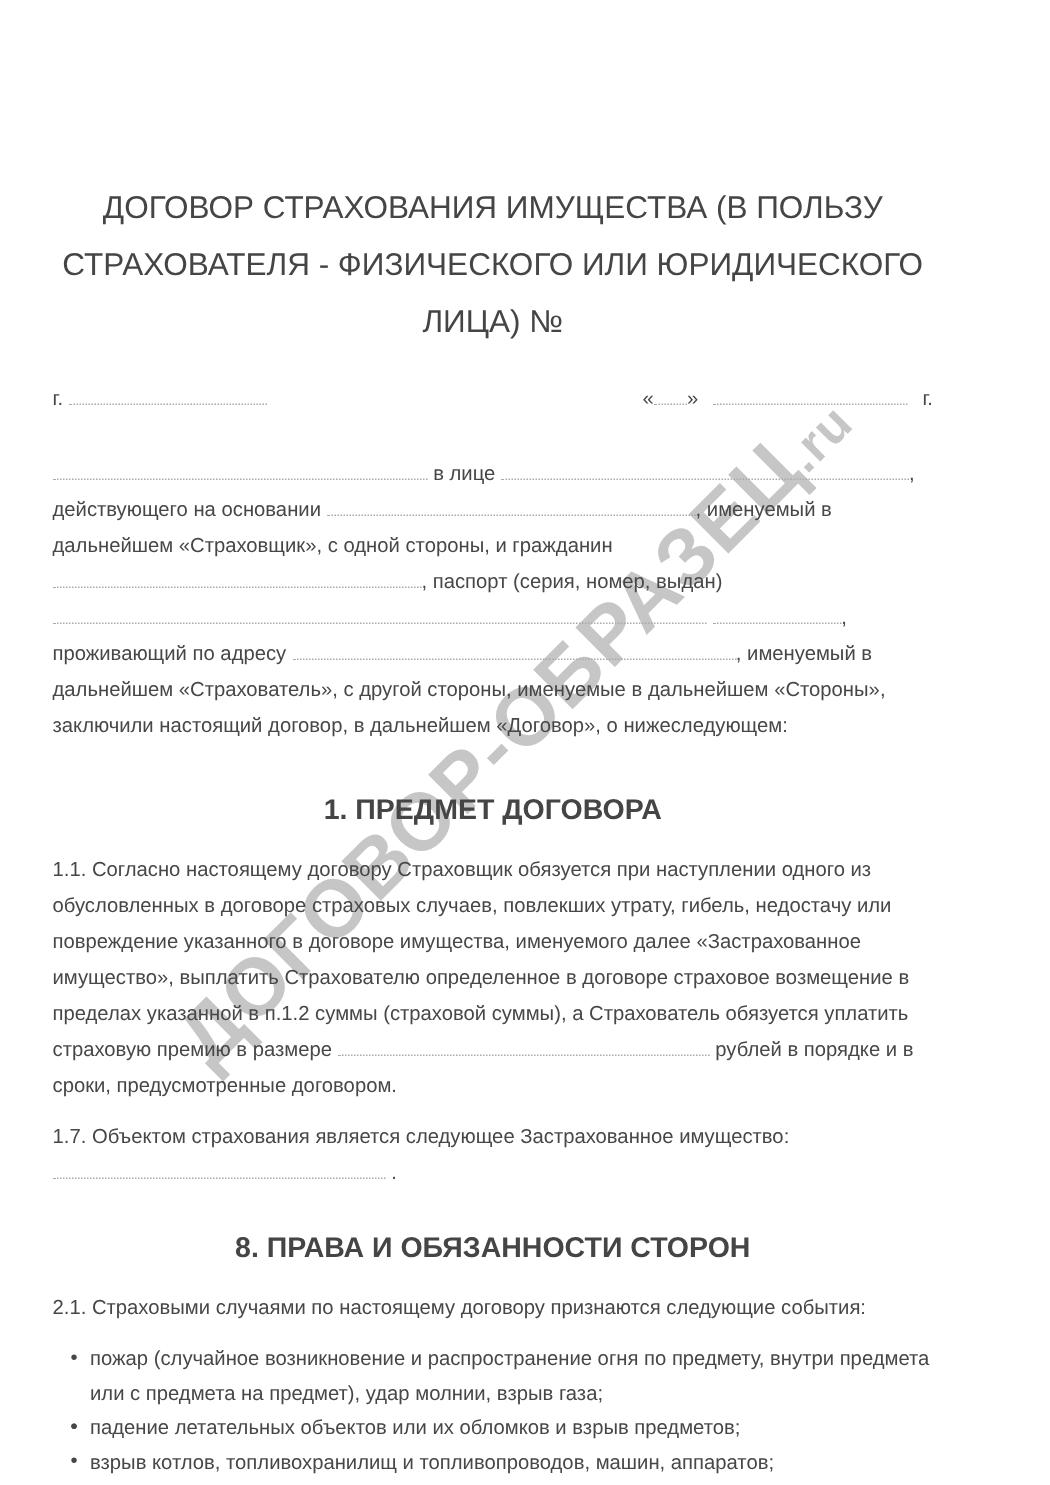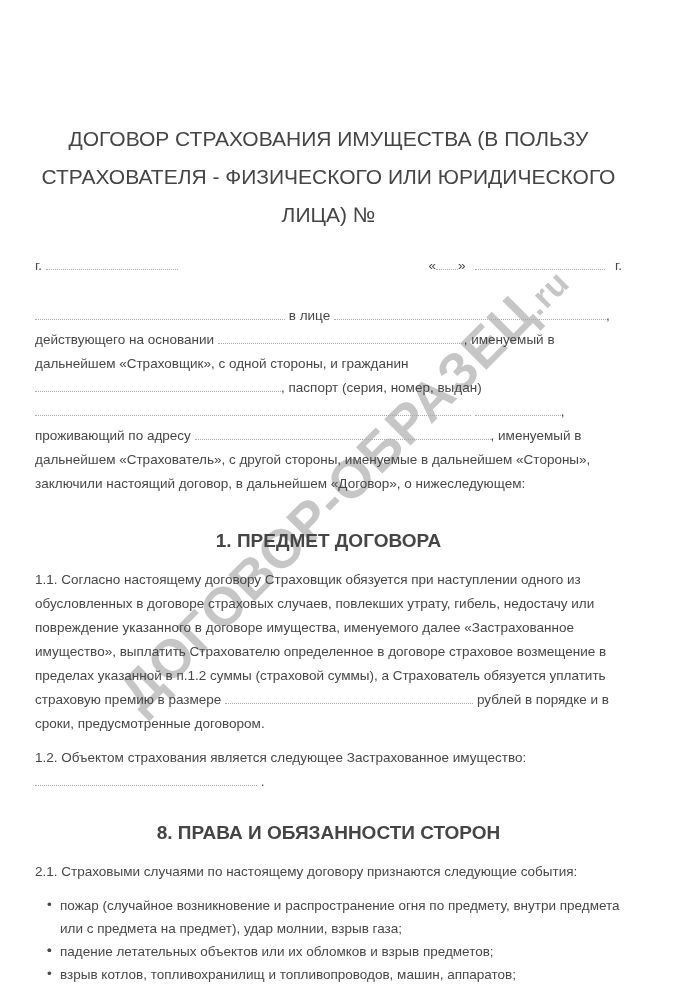--- a/index.html
+++ b/index.html
@@ -73,21 +73,21 @@
         <span style="margin-left:6px;">г.</span>
       </span>
     </div>
 
     <p class="para"><span class="bl" style="width: 250px;"></span><span> в лице </span><span class="bl" style="width: 272px;"></span><span>, действующего на основании </span><span class="bl" style="width: 246px;"></span><span>, именуемый в дальнейшем «</span><span class="b">Страховщик</span><span>», с одной стороны, и гражданин </span><span class="bl" style="width: 246px;"></span><span>, паспорт (серия, номер, выдан) </span><span class="bl" style="width: 436px;"></span><span> </span><span class="bl" style="width: 86px;"></span><span>, проживающий по адресу </span><span class="bl" style="width: 296px;"></span><span>, именуемый в дальнейшем «</span><span class="b">Страхователь</span><span>», с другой стороны, именуемые в дальнейшем «</span><span class="b">Стороны</span><span>», заключили настоящий договор, в дальнейшем «Договор», о нижеследующем:</span></p>
 
     <h2 class="sec-heading first">1. ПРЕДМЕТ ДОГОВОРА</h2>
 
     <p class="para-tight"><span>1.1. Согласно настоящему договору Страховщик обязуется при наступлении одного из обусловленных в договоре страховых случаев, повлекших утрату, гибель, недостачу или повреждение указанного в договоре имущества, именуемого далее «Застрахованное имущество», выплатить Страхователю определенное в договоре страховое возмещение в пределах указанной в п.1.2 суммы (страховой суммы), а Страхователь обязуется уплатить страховую премию в размере </span><span class="bl" style="width: 248px;"></span><span> рублей в порядке и в сроки, предусмотренные договором.</span></p>
 
-    <p class="para-tighter"><span>1.2. Объектом страхования является следующее Застрахованное имущество: </span><span class="bl" style="width: 222px;"></span><span> .</span></p>
+    <p class="para-tighter"><span>1.7. Объектом страхования является следующее Застрахованное имущество: </span><span class="bl" style="width: 222px;"></span><span> .</span></p>
 
     <h2 class="sec-heading">8. ПРАВА И ОБЯЗАННОСТИ СТОРОН</h2>
 
     <p class="para-tight"><span>2.1. Страховыми случаями по настоящему договору признаются следующие события:</span></p>
 
     <ul class="events">
         <li><span class="bullet-dot">•</span><span>пожар (случайное возникновение и распространение огня по предмету, внутри предмета или с предмета на предмет), удар молнии, взрыв газа;</span></li>
         <li><span class="bullet-dot">•</span></li>
         <li><span class="bullet-dot">•</span><span>падение летательных объектов или их обломков и взрыв предметов;</span></li>
         <li><span class="bullet-dot">•</span><span>взрыв котлов, топливохранилищ и топливопроводов, машин, аппаратов;</span></li>

